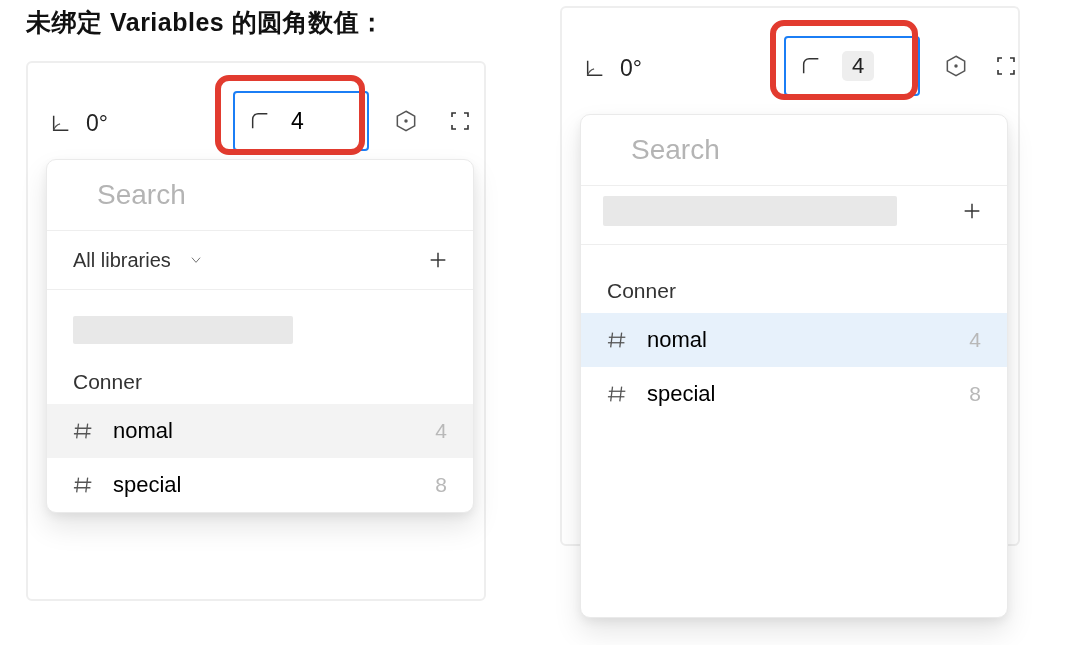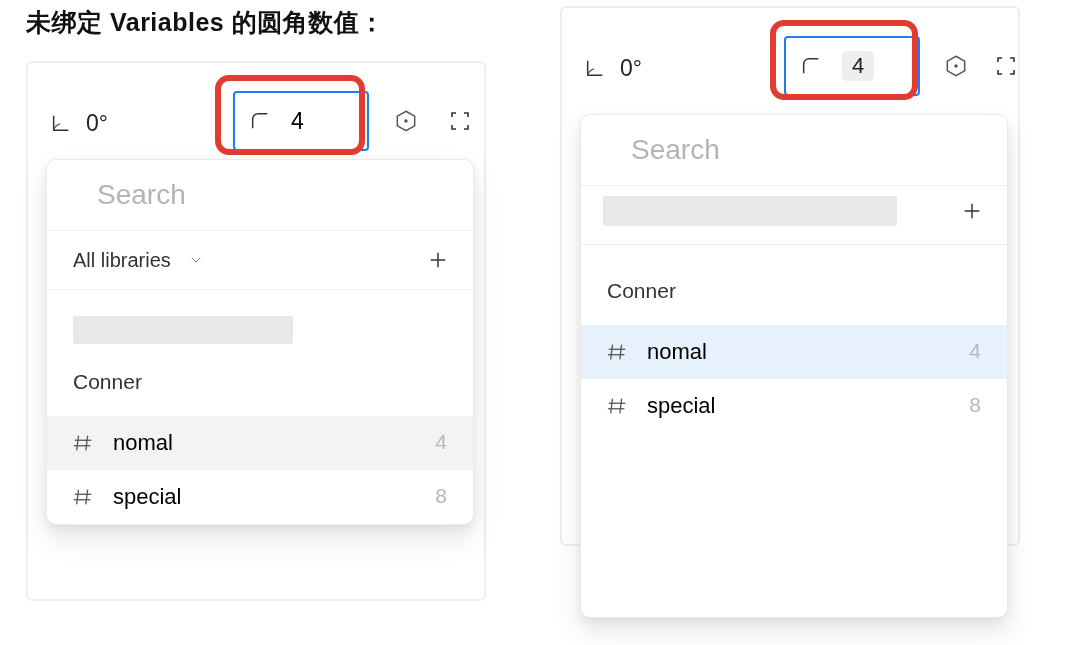--- a/index.html
+++ b/index.html
@@ -160,27 +160,27 @@
   }
   .grey-block.big { width: 294px; height: 30px; }
   .blank-lib-row {
     display: flex;
     align-items: center;
     justify-content: space-between;
     padding: 10px 22px 18px 22px;
     border-bottom: 1px solid #eee;
   }
   .section-label {
-    padding: 22px 26px 22px 26px;
+    padding: 22px 26px 10px 26px;
     font-size: 21px;
     color: #333;
   }
   .var-row {
     display: flex;
-    align-items: flex-start;
+    align-items: center;
     justify-content: space-between;
     padding: 14px 26px;
     font-size: 22px;
   }
   .var-row .left { display: flex; align-items: center; gap: 18px; }
   .var-row .val { color: #b8b8b8; font-size: 21px; }
   .var-row.hover-grey { background: #f3f3f3; }
   .var-row.hover-blue { background: #e7f1fb; }
   .hash-ico { width: 22px; height: 22px; }
 </style>

